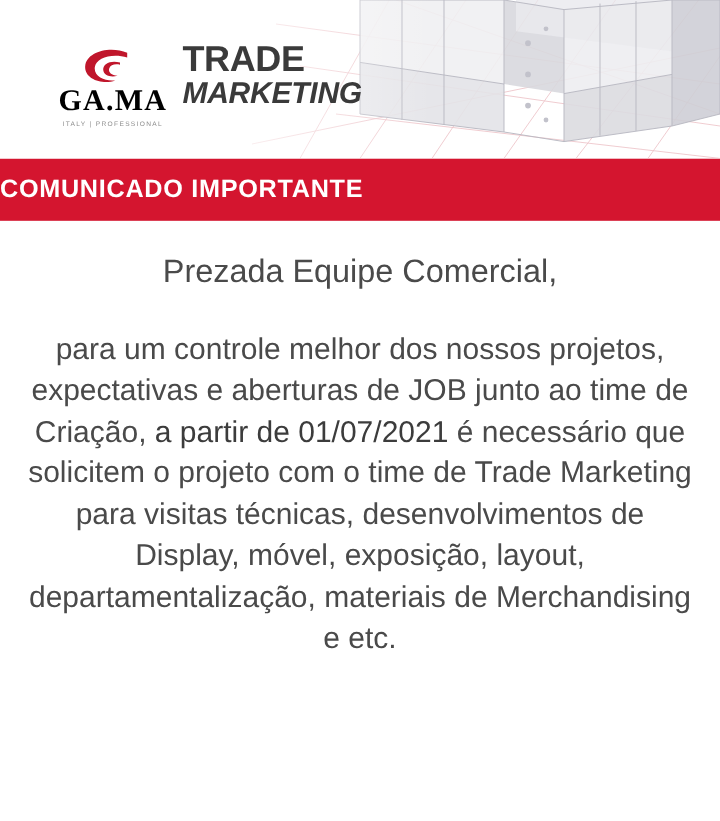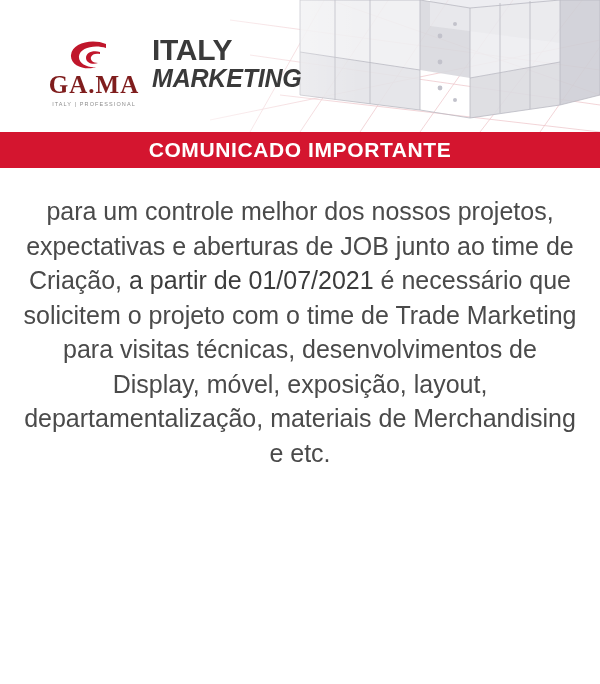--- a/index.html
+++ b/index.html
@@ -53,21 +53,21 @@
     position: relative;
     width: 100px;
     height: 34px;
   }
   .logo-mark svg { position: absolute; left: 18px; top: 0; }
   .logo-word {
     font-family: "Liberation Serif", serif;
     font-size: 25px;
     font-weight: bold;
     letter-spacing: 1px;
-    color: #7f1d1d;
+    color: #000000;
     line-height: 1;
     margin-top: -2px;
   }
   .logo-sub {
     font-size: 5.5px;
     letter-spacing: 1.1px;
     color: #8d8d8d;
     margin-top: 4px;
   }
 
@@ -98,25 +98,24 @@
     font-weight: bold;
     line-height: 1;
     letter-spacing: -0.2px;
     margin-top: 1px;
     font-style: italic;
   }
 
   
   .banner {
     width: 600px;
-    height: 36px;
+    height: 52px;
     background: #d4152f;
     display: flex;
     align-items: center;
-    justify-content: center;
   }
   .banner-text {
     color: #ffffff;
     font-size: 21px;
     font-weight: bold;
     letter-spacing: 0.6px;
   }
 
   
   .body-wrap {
@@ -211,26 +210,27 @@
         <svg width="64" height="34" viewBox="0 0 64 34" xmlns="http://www.w3.org/2000/svg">
           <path d="M44 4 C30 -2 10 3 9 15 C8 26 24 31 34 27 C26 28 16 24 17 16 C18 8 32 4 44 8 Z" fill="#c0162b"></path>
           <path d="M38 12 C30 10 24 13 24 18 C24 23 31 25 36 23 C31 23 28 20 29 17 C30 14 34 13 38 14 Z" fill="#c0162b"></path>
         </svg>
       </div>
       <div class="logo-word">GA.MA</div>
       <div class="logo-sub">ITALY | PROFESSIONAL</div>
     </div>
 
     <div class="title-block">
-      <div class="title-trade">ITALY</div>
+      <div class="title-trade">TRADE</div>
       <div class="title-marketing">MARKETING</div>
     </div>
   </div>
 
   <div class="banner">
     <span class="banner-text">COMUNICADO IMPORTANTE</span>
   </div>
 
   <div class="body-wrap">
+    <p class="greeting">Prezada Equipe Comercial,</p>
     <p class="paragraph"><span>para um controle melhor dos nossos projetos, expectativas e aberturas de JOB junto ao time de Criação, </span><span class="bold">a partir de 01/07/2021</span><span> é necessário que solicitem o projeto com o time de Trade Marketing para visitas técnicas, desenvolvimentos de Display, móvel, exposição, layout, departamentalização, materiais de Merchandising e etc.</span></p>
   </div>
 
 </div>
 
 </body></html>

